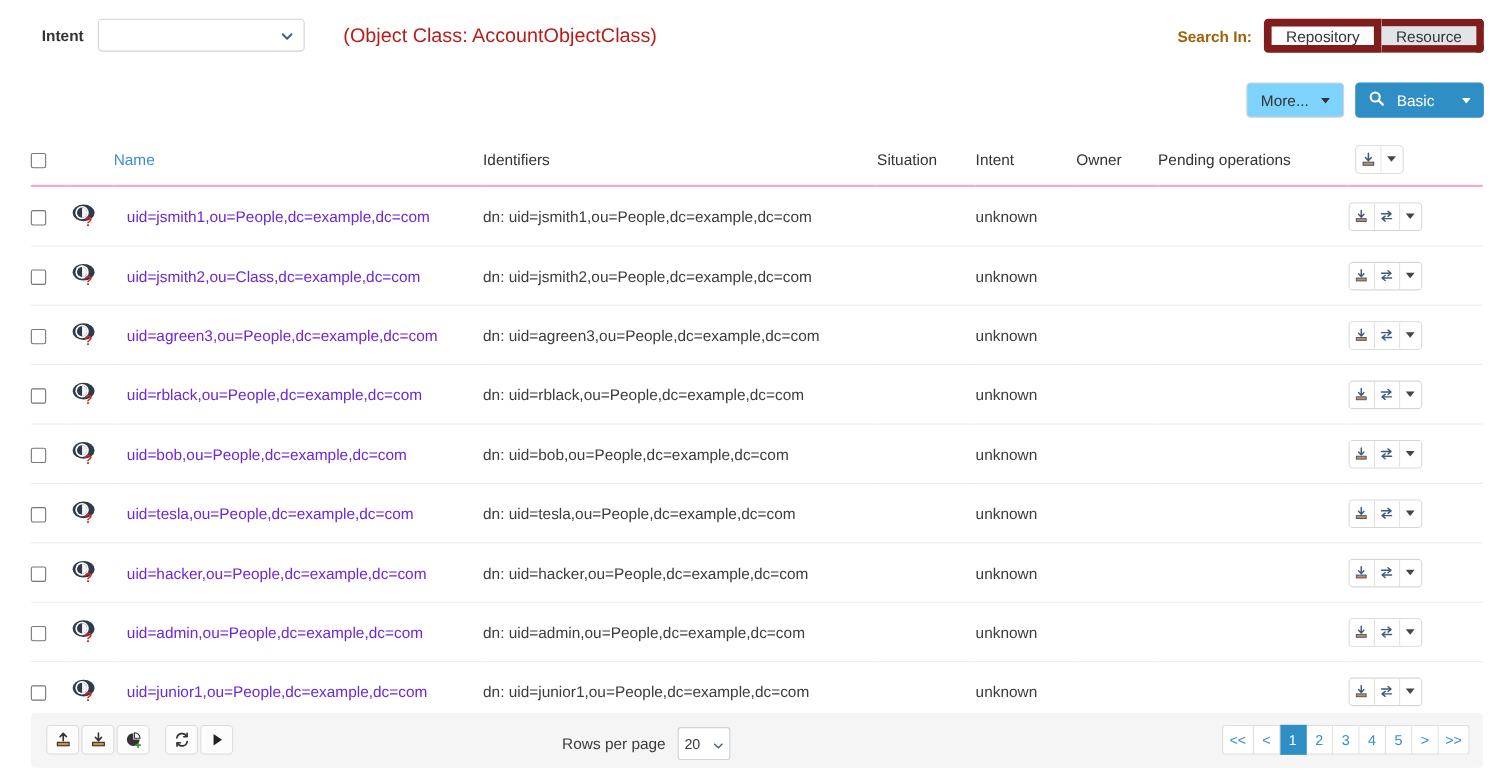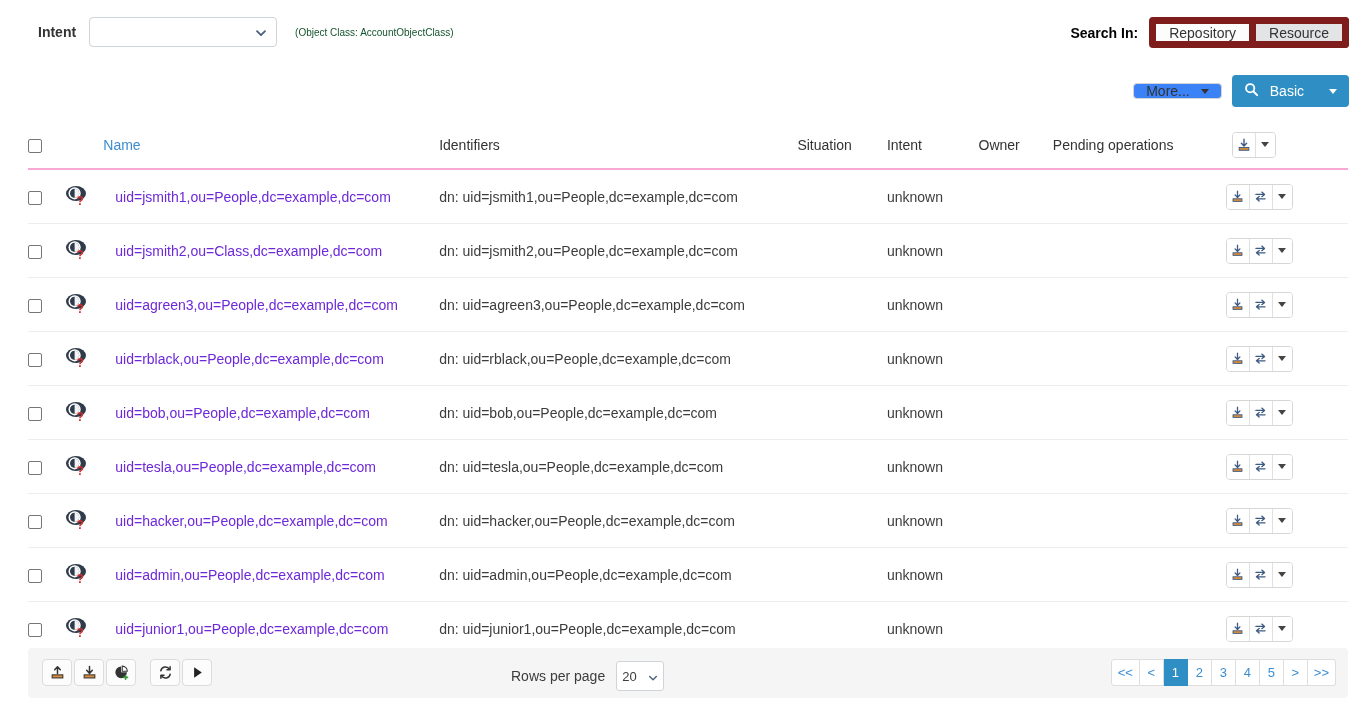--- a/index.html
+++ b/index.html
@@ -52,37 +52,37 @@
   }
   .intent-select .chev {
     position: absolute;
     right: 9px;
     top: 50%;
     transform: translateY(-50%);
     width: 12px;
     height: 12px;
   }
   .objclass {
-    margin-left: 18px;
-    font-size: 10px;
-    color: #14532d;
+    margin-left: 35px;
+    font-size: 18px;
+    color: #b91c1c;
     white-space: nowrap;
   }
 
   .searchin {
     position: absolute;
     right: 18px;
     top: 17px;
     display: flex;
     align-items: center;
   }
   .searchin-label {
     font-weight: bold;
     font-size: 14px;
-    color: #000000;
+    color: #a16207;
     margin-right: 11px;
     white-space: nowrap;
   }
   .btn-group { display: flex; }
   .seg {
     font-size: 14px;
     line-height: 1;
     padding: 8px 13px;
     border: 7px solid #7f1d1d;
     background: #fcfcfc;
@@ -101,25 +101,25 @@
 
   
   .searchrow {
     position: absolute;
     top: 75px;
     right: 18px;
     display: flex;
     align-items: center;
   }
   .btn-more {
-    height: 16px;
+    height: 32px;
     padding: 0 12px;
     border: 1px solid #d4d4d4;
     border-radius: 4px;
-    background: #3b82f6;
+    background: #7dd3fc;
     color: #333;
     font-size: 14px;
     display: flex;
     align-items: center;
     gap: 11px;
     cursor: pointer;
     box-sizing: border-box;
   }
   .btn-basic {
     height: 32px;

